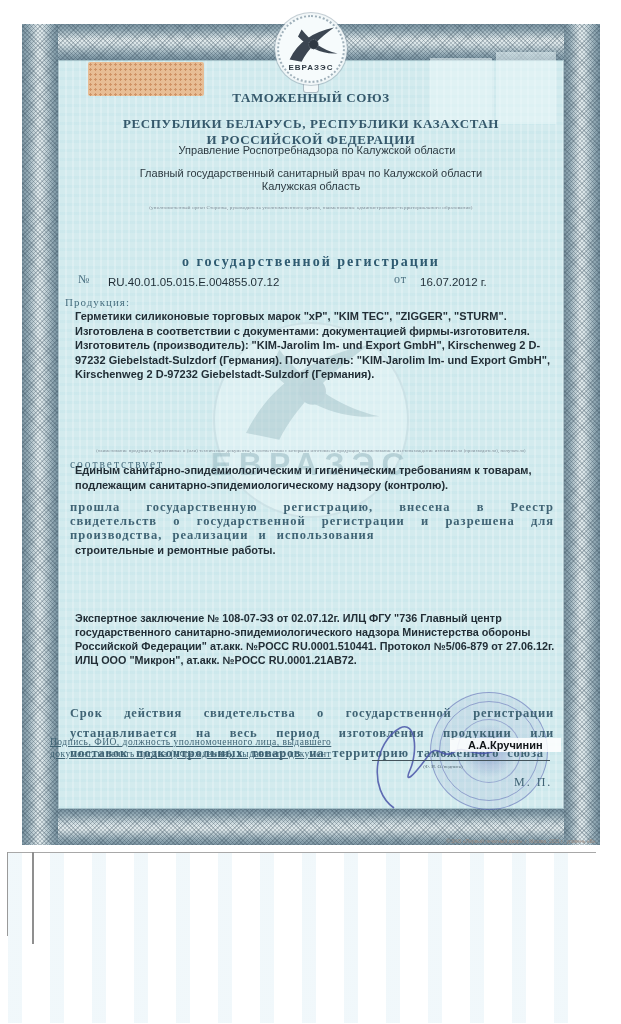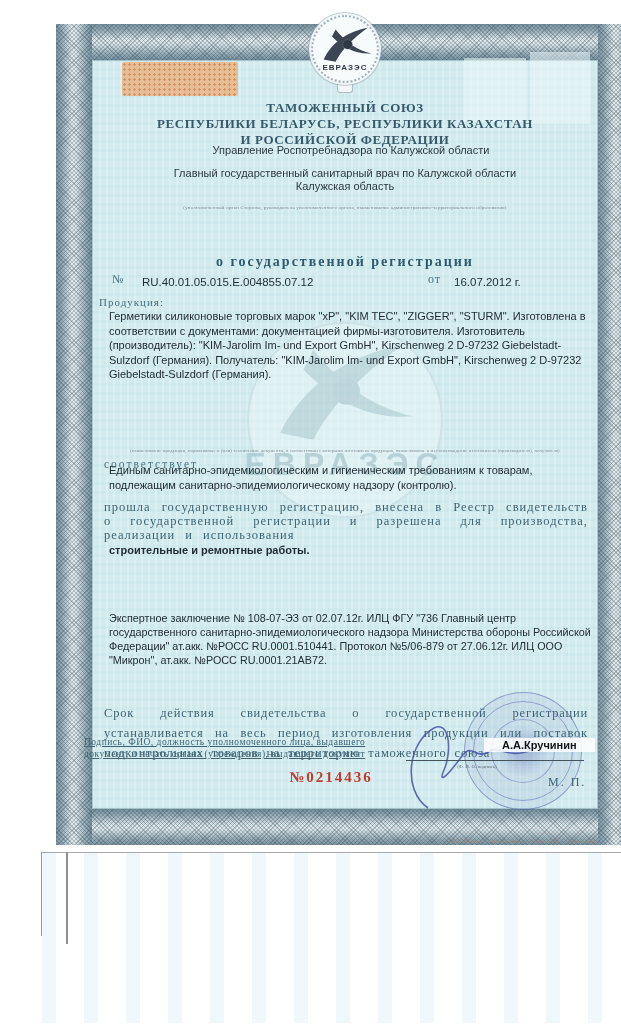--- a/index.html
+++ b/index.html
@@ -1,19 +1,19 @@
 <!DOCTYPE html>
 <html><head>
 <meta charset="utf-8">
 <style>
   * { margin:0; padding:0; box-sizing:border-box; }
   body { width:621px; height:1024px; background:#ffffff; position:relative;
          font-family:"Liberation Sans", sans-serif; overflow:hidden; }
 
-  .page { position:absolute; inset:0; background:#fff;margin-left:34px; }
+  .page { position:absolute; inset:0; background:#fff; }
 
   
   .cert { position:absolute; left:22px; top:24px; width:578px; height:821px; }
 
   
   .bstrip { position:absolute; z-index:1;
     background:
       repeating-linear-gradient(45deg, rgba(52,74,90,.28) 0 1px, rgba(0,0,0,0) 1px 3px),
       repeating-linear-gradient(-45deg, rgba(52,74,90,.28) 0 1px, rgba(0,0,0,0) 1px 3px),
       linear-gradient(180deg,#7d95a2 0%,#93aab5 16%,#dfe8ea 44%,#d9e4e7 56%,#93aab5 84%,#76909e 100%);
@@ -84,21 +84,21 @@
     letter-spacing:3px; color:#2e5a70; }
   .title-sub  { font-family:"Liberation Serif",serif; font-weight:bold; font-size:14px;
     letter-spacing:2px; color:#2e5a70; margin-top:4px; }
 
   .lbl-serif { font-family:"Liberation Serif",serif; color:#4a7080; letter-spacing:1px; }
   .val-sans  { color:#1f2d36; }
 
   .p-sans { font-size:11px; line-height:14.5px; color:#222e36; text-align:left; }
   .p-form { font-family:"Liberation Serif",serif; color:#3f6374; text-align:justify; }
 
-  .content-x { left:48px; width:484px; }
+  .content-x { left:48px; width:484px;font-weight:bold; }
 
   .red-num { font-family:"Liberation Serif",serif; font-weight:bold; font-size:15px;
     letter-spacing:2px; color:#c23b2e; }
 
   
   .sig-line { border-bottom:1px solid #45545c; }
   .sig-caption { font-size:5px; color:#5a6f7a; font-family:"Liberation Serif",serif; text-align:center; }
   .sig-name { font-size:11px; font-weight:bold; color:#101418;
     background:rgba(255,255,255,.85); padding:1px 18px; }
   .sig-mp { font-family:"Liberation Serif",serif; font-size:12px; letter-spacing:2px; color:#3f6374; }
@@ -158,21 +158,21 @@
       <span>
         <svg width="150" height="110" viewBox="0 0 90 64">
           <path d="M6 56 C20 28 44 10 80 3 C56 20 36 40 26 60 Z" fill="#5c8894"></path>
           <path d="M26 6 C42 26 60 40 86 46 C60 48 40 38 20 18 Z" fill="#5c8894"></path>
           <circle cx="46" cy="31" r="8" fill="#517d89"></circle>
         </svg>
       </span>
       <div class="wm-name">ЕВРАЗЭС</div>
     </div>
 
-    <div class="abs center union" style="top:76px;">ТАМОЖЕННЫЙ СОЮЗ</div>
+    <div class="abs center union" style="top:66px;">ТАМОЖЕННЫЙ СОЮЗ</div>
     <div class="abs center union" style="top:92px;">РЕСПУБЛИКИ БЕЛАРУСЬ, РЕСПУБЛИКИ КАЗАХСТАН</div>
     <div class="abs center union" style="top:108px;">И РОССИЙСКОЙ ФЕДЕРАЦИИ</div>
 
     <div class="abs center authority" style="top:116px;padding-left:12px;">Управление Роспотребнадзора по Калужской области</div>
     <div class="abs center authority" style="top:139px;">Главный государственный санитарный врач по Калужской области</div>
     <div class="abs center authority" style="top:152px;">Калужская область</div>
 
     <div class="abs center tiny" style="top:181px;">(уполномоченный орган Стороны, руководитель уполномоченного органа, наименование административно-территориального образования)</div>
 
     <div class="abs center title-sub" style="top:226px;">о государственной регистрации</div>
@@ -199,21 +199,20 @@
 
     <div class="stamp"></div>
     <span class="sign-svg">
       <svg width="200" height="110" viewBox="0 0 200 110">
         <path d="M56 96 C30 78 36 30 62 16 C78 8 80 40 72 58 C66 72 74 66 90 44 C100 30 104 48 116 40 C128 32 134 48 160 38" fill="none" stroke="#4a55a8" stroke-width="1.6" opacity=".85"></path>
       </svg>
     </span>
 
     <div class="abs p-form" style="left:28px; top:712px; width:290px; font-size:9.5px; line-height:12px; letter-spacing:.5px; text-align:left;text-decoration:underline;">Подпись, ФИО, должность уполномоченного лица, выдавшего документ, и печать органа (учреждения), выдавшего документ</div>
 
-    <div class="abs red-num" style="left:200px; top:745px; width:150px; text-align:center;">№0214436</div>
 
     <div class="abs sig-line" style="left:350px; top:722px; width:178px; height:15px;"></div>
     <div class="abs sig-caption" style="left:356px; top:740px; width:130px;">(Ф. И. О./подпись)</div>
 
     <div class="abs sig-name" style="left:428px; top:714px;">А.А.Кручинин</div>
     <div class="abs sig-mp" style="left:492px; top:751px;">М. П.</div>
   </div>
 
   <div class="print-info">© ЗАО «Первый печатный двор», г. Москва, 2011 г., уровень «В».</div>
   <div class="scan-streaks"></div>

